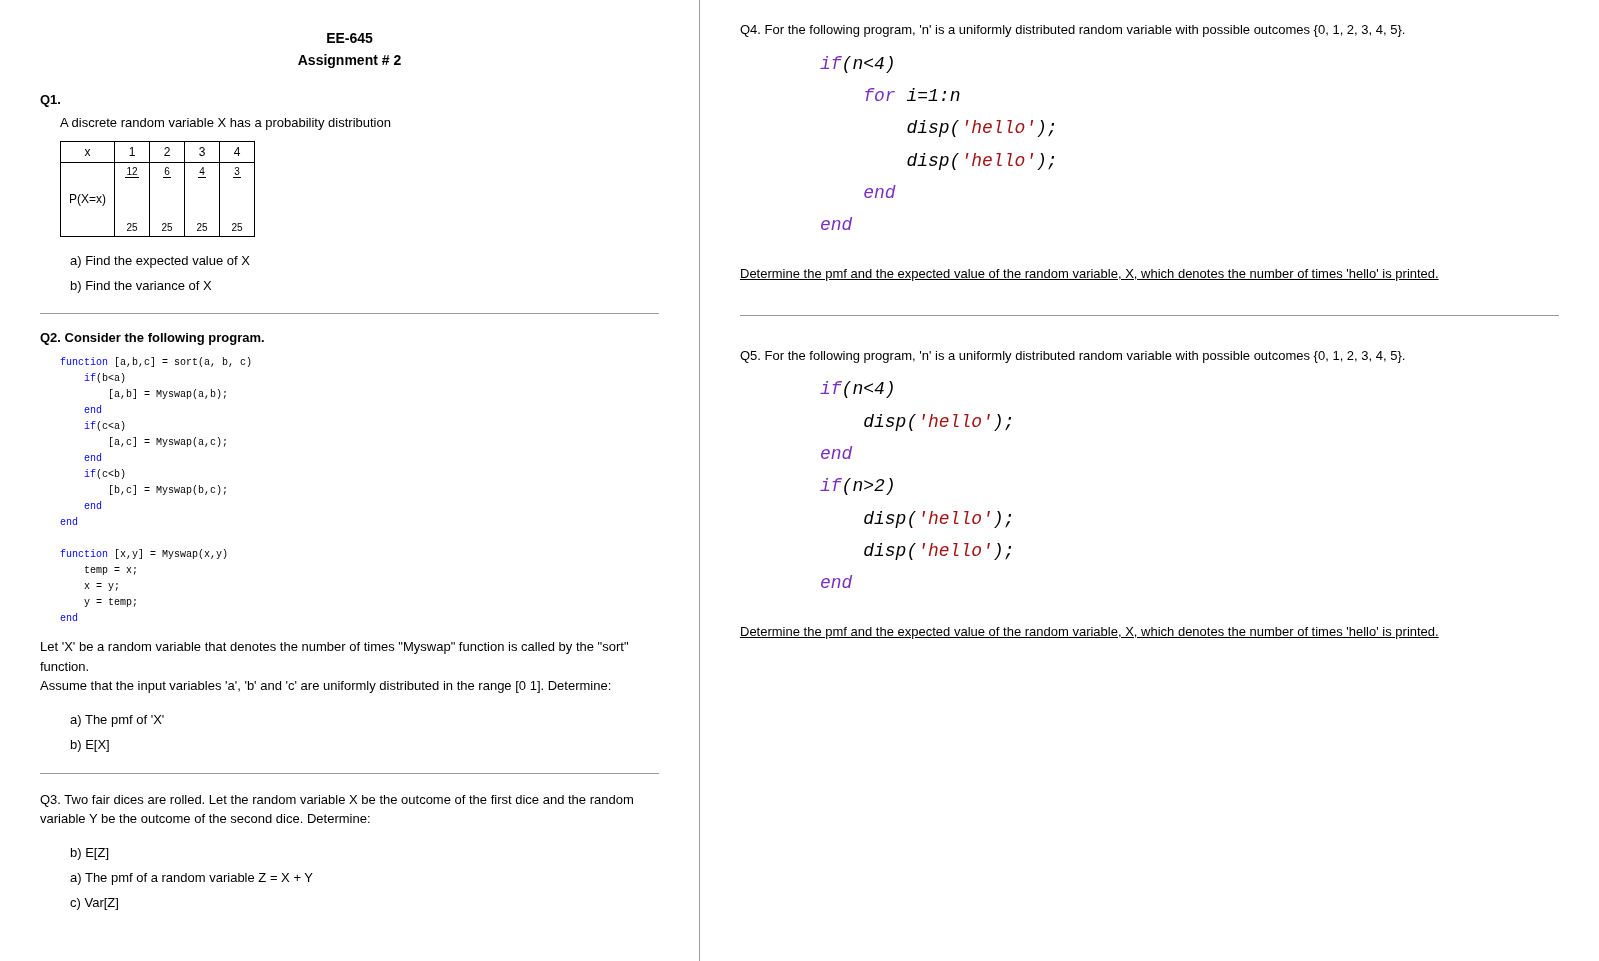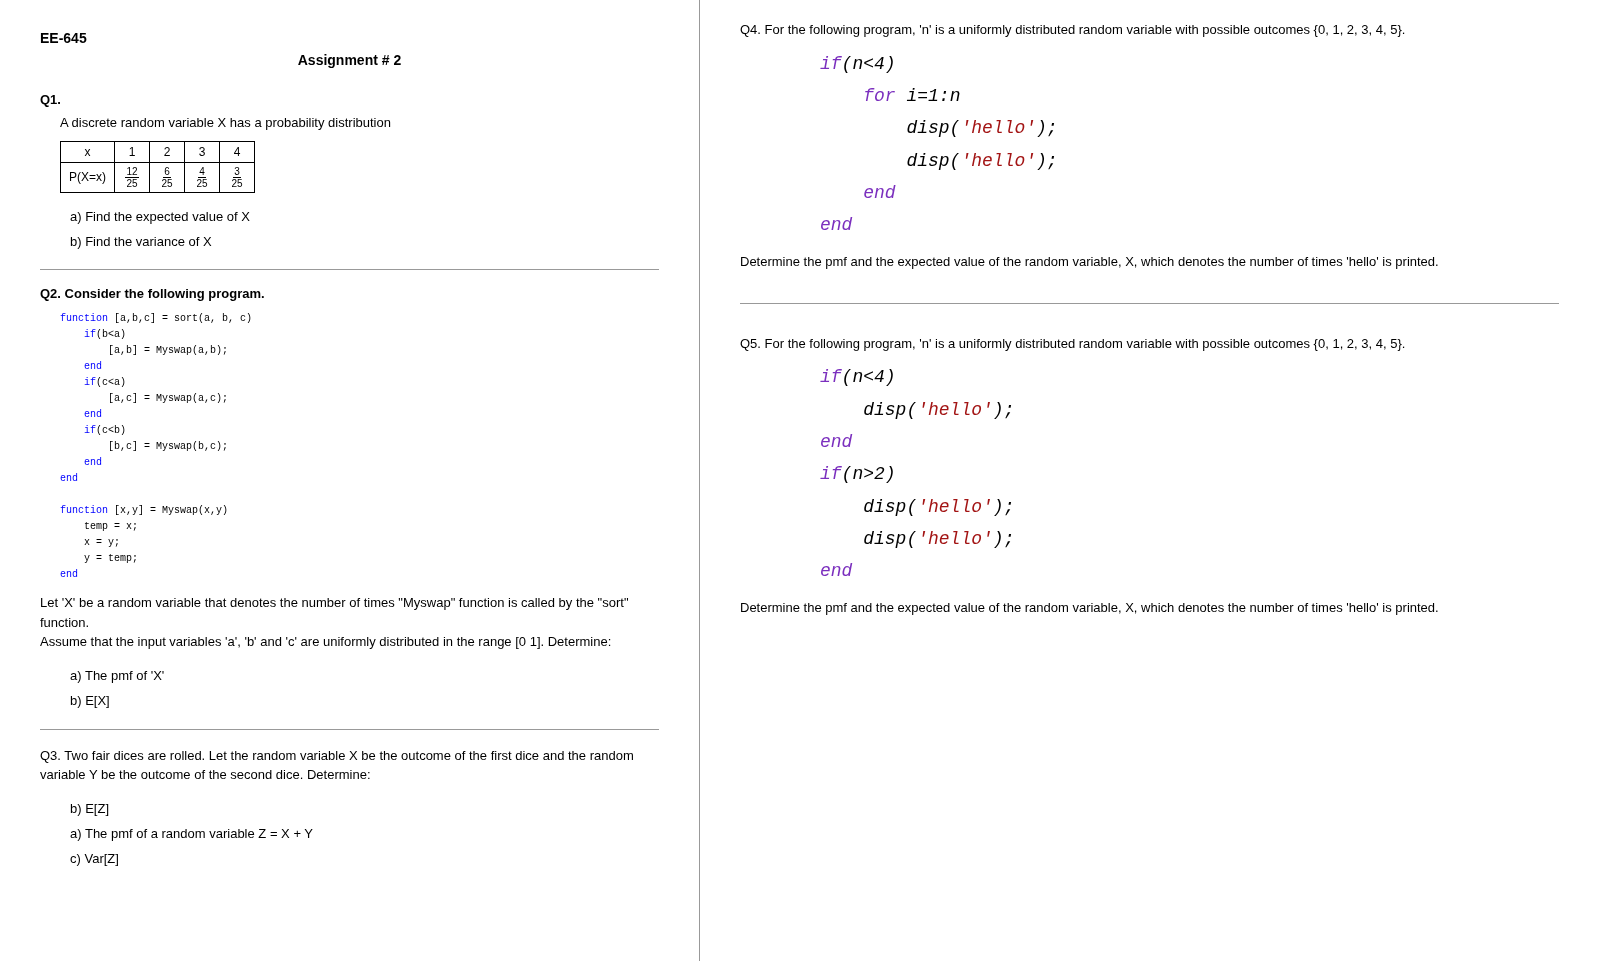--- a/index.html
+++ b/index.html
@@ -19,21 +19,21 @@
     .left-column {
       width: 700px;
       padding: 30px 40px;
       border-right: 1px solid #999;
     }
     .right-column {
       flex: 1;
       padding: 20px 40px;
     }
     .page-title {
-      text-align: left;
+      text-align: center;
       font-weight: bold;
       font-size: 14px;
       margin-bottom: 6px;
     }
     .page-subtitle {
       text-align: center;
       font-weight: bold;
       font-size: 14px;
       margin-bottom: 24px;
     }
@@ -59,20 +59,21 @@
       text-align: center;
       min-width: 35px;
     }
     .fraction {
       display: inline-flex;
       flex-direction: column;
       align-items: center;
       font-size: 10px;
       line-height: 1.1;
       vertical-align: middle;
+      gap: 44px;
     }
     .fraction .numerator { border-bottom: 1px solid #000; padding: 0 1px; }
     .fraction .denominator { padding: 0 1px; }
 
     
     .code-block {
       font-family: 'Courier New', Courier, monospace;
       font-size: 10px;
       line-height: 1.6;
       margin: 10px 0 10px 20px;
@@ -104,22 +105,23 @@
       font-style: italic;
     }
     
     .q-text {
       margin-bottom: 8px;
       line-height: 1.5;
       font-size: 13px;
     }
     
     .determine-text {
-      margin-top: 10px;
+      margin-top: 22px;
       line-height: 1.6;
+      text-decoration: underline;
     }
   </style>
 </head>
 <body>
 
 <div class="page-container">
 
   <div class="left-column">
 
     <div class="page-title">EE-645</div>

